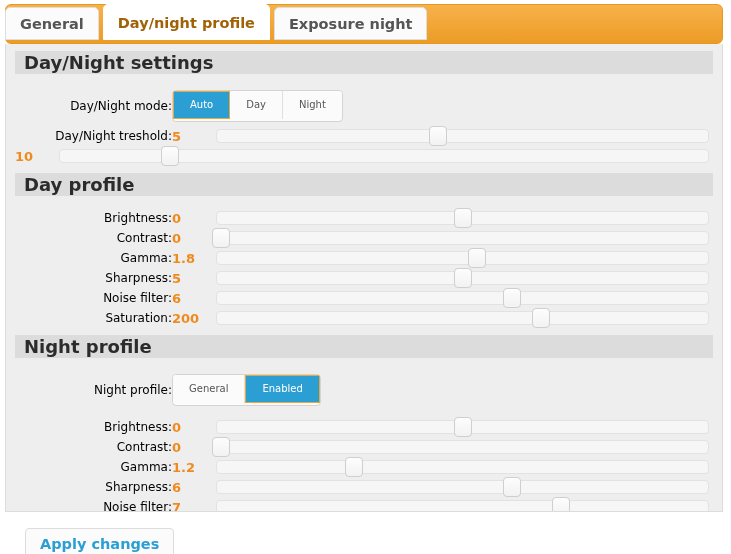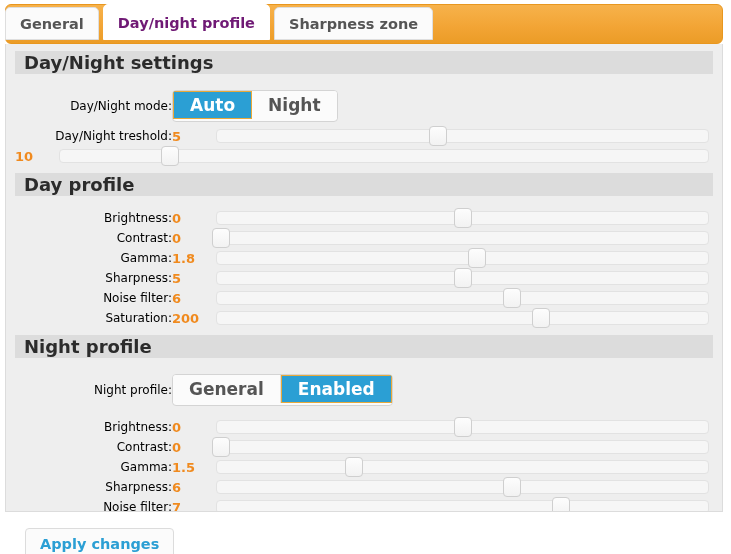--- a/index.html
+++ b/index.html
@@ -51,21 +51,21 @@
     border-radius: 5px 5px 0 0;
     font-size: 14.5px;
     font-weight: bold;
     color: #555555;
     box-sizing: border-box;
     white-space: nowrap;
     cursor: pointer;
   }
   .tab.active {
     background: #ffffff;
-    color: #701a75;
+    color: #a16207;
     border-color: #ffffff;
     height: 36px;
     line-height: 36px;
   }
 
   
   .panel {
     position: absolute;
     left: 5px;
     top: 44px;
@@ -125,22 +125,22 @@
     border-radius: 4px;
     overflow: hidden;
     border: 1px solid #d4d4d4;
     background: #fbfbfb;
     height: 30px;
   }
   .seg {
     height: 28px;
     line-height: 28px;
     padding: 0 16px;
-    font-size: 17px;
-    font-weight: bold;
+    font-size: 10px;
+    font-weight: normal;
     color: #555555;
     background: #fbfbfb;
     border-right: 1px solid #e0e0e0;
     box-sizing: border-box;
     cursor: pointer;
     white-space: nowrap;
   }
   .seg:last-child { border-right: none; }
   .seg.active {
     background: #2b9fd4;
@@ -208,33 +208,34 @@
 </style>
 </head>
 <body>
 
 <div class="page">
 
   <div class="tabbar"></div>
   <div class="tabs" id="tabs-container">
       <div class="tab">General</div>
       <div class="tab active">Day/night profile</div>
-      <div class="tab">Sharpness zone</div>
+      <div class="tab">Exposure night</div>
     </div>
 
   <div class="panel">
 
     <div class="spacer-sm"></div>
     <div class="section-header">Day/Night settings</div>
 
     <div class="spacer-md"></div>
     <div class="row tall">
       <div class="label">Day/Night mode:</div>
       <div class="segmented" id="mode-segmented">
           <div class="seg active">Auto</div>
+          <div class="seg">Day</div>
           <div class="seg">Night</div>
         </div>
     </div>
 
     <div id="daynight-sliders">
         <div class="row">
           <div class="label">Day/Night treshold:</div>
           <div class="value">5</div>
           <div class="slider">
             <div class="track"></div>
@@ -329,21 +330,21 @@
         <div class="row">
           <div class="label">Contrast:</div>
           <div class="value">0</div>
           <div class="slider">
             <div class="track"></div>
             <div class="handle" style="left: 1%;"></div>
           </div>
         </div>
         <div class="row">
           <div class="label">Gamma:</div>
-          <div class="value">1.5</div>
+          <div class="value">1.2</div>
           <div class="slider">
             <div class="track"></div>
             <div class="handle" style="left: 28%;"></div>
           </div>
         </div>
         <div class="row">
           <div class="label">Sharpness:</div>
           <div class="value">6</div>
           <div class="slider">
             <div class="track"></div>

